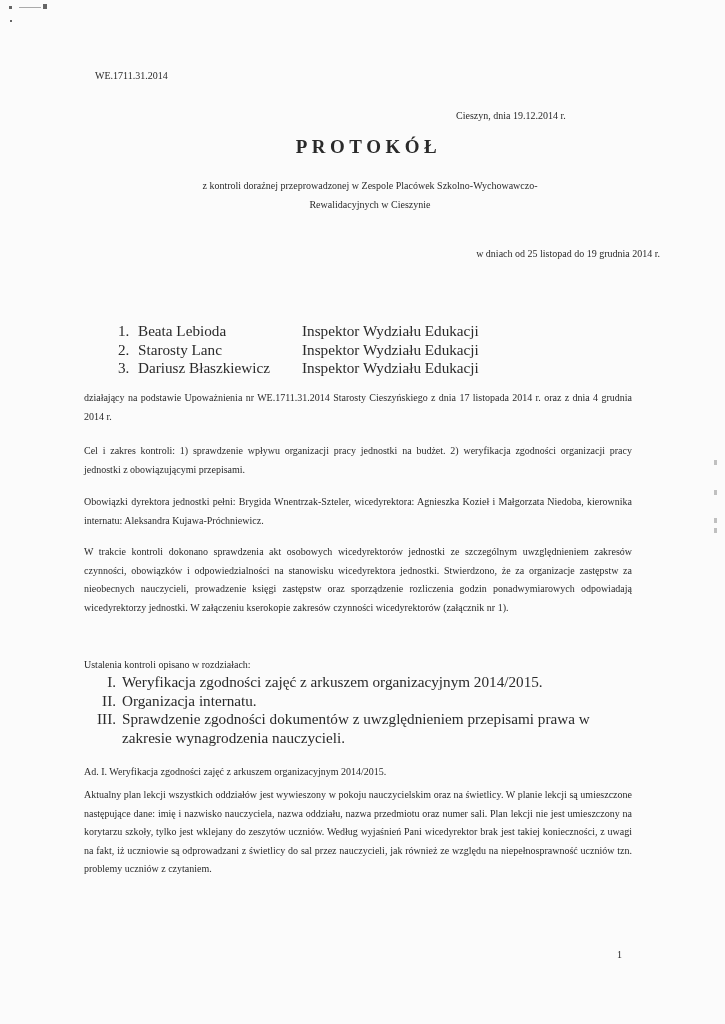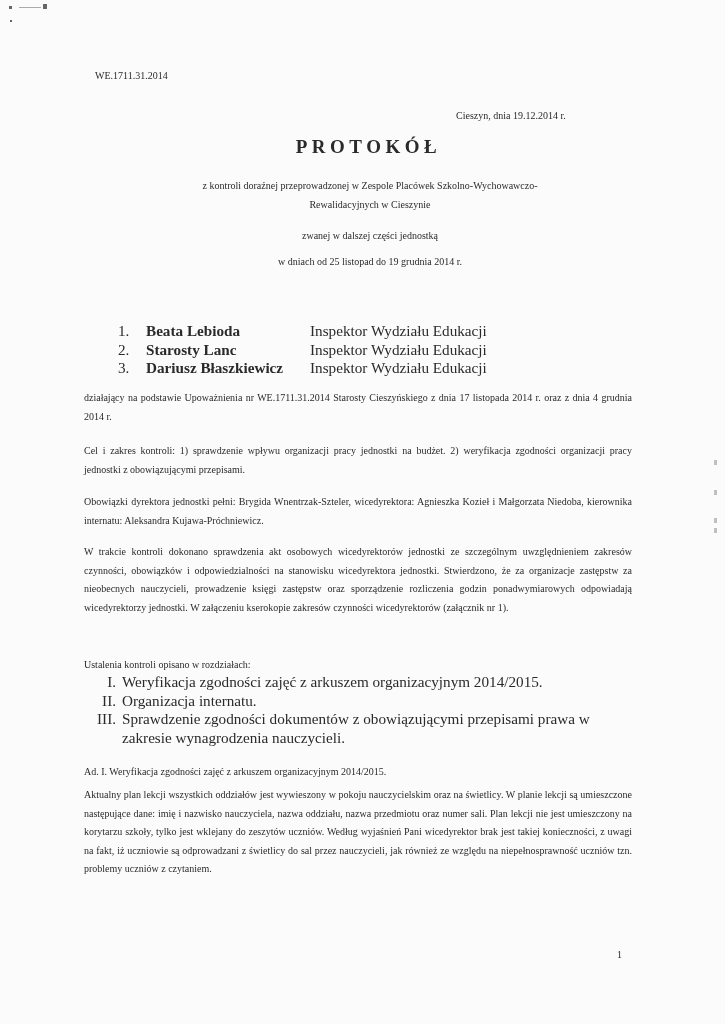--- a/index.html
+++ b/index.html
@@ -16,21 +16,21 @@
     .justify { text-align: justify; text-align-last: left; }
     .center { text-align: center; }
     b, .bold { font-weight: normal; }
     .mark-tl1 { left: 9px; top: 6px; width: 40px; height: 2px; }
     .mark-tl1 span { position:absolute; background:#666; }
     .scan-edge { position:absolute; right: 8px; top: 450px; width: 3px; height: 100px; }
     .scan-edge span { position:absolute; left:0; width:3px; height:5px; background:#999; opacity:.6; }
     .members { left: 118px; top: 322px; }
     .members .row { display: flex; height: 18.6px; line-height: 18.6px; font-size: 15.2px; }
     .members .num { width: 20px; }
-    .members .name { width: 164px; font-weight: bold; margin-left: 8px; }
+    .members .name { width: 164px; font-weight: normal; }
     .chapters { left: 92px; top: 673px; width: 540px; }
     .chapters .row { display: flex; font-size: 15.2px; line-height: 18.6px; }
     .chapters .roman { width: 24px; flex: none; text-align: right; padding-right: 6px; }
     .title-protokol { letter-spacing: 4.5px; font-size: 19px; font-weight: bold; }
   </style>
 </head>
 <body>
 
 <div class="page">
 
@@ -41,22 +41,21 @@
     <span style="left:1px;top:14px;width:2px;height:2px;"></span>
   </div>
 
   <div class="abs p" style="left:95px; top:67px;">WE.1711.31.2014</div>
   <div class="abs p" style="left:456px; top:67px;margin-top:40px;">Cieszyn, dnia  19.12.2014 r.</div>
 
   <div class="abs center title-protokol" style="left:0; width:725px; top:136px; padding-left:6px;">PROTOKÓŁ</div>
 
   <div class="abs p center" style="left:80px; width:580px; top:177px;">z  kontroli doraźnej przeprowadzonej w Zespole Placówek Szkolno-Wychowawczo-</div>
   <div class="abs p center" style="left:80px; width:580px; top:196px;">Rewalidacyjnych w Cieszynie</div>
-  <div class="abs p center" style="left:80px; width:580px; top:227px;">zwanej w dalszej części jednostką</div>
-  <div class="abs p center" style="left:80px; width:580px; top:253px;">w dniach od 25 listopad do 19 grudnia 2014 r.</div>
+  <div class="abs p center" style="left:80px; width:580px; top:245px;text-align:right;">w dniach od 25 listopad do 19 grudnia 2014 r.</div>
 
 
   <div class="abs members">
     <div class="row">
       <span class="num">1.</span>
       <span class="name">Beata Lebioda</span>
       <span>Inspektor Wydziału Edukacji</span>
     </div>
     <div class="row">
       <span class="num">2.</span>
@@ -88,21 +87,21 @@
     <div class="row">
       <span class="roman">I.</span>
       <span>Weryfikacja zgodności zajęć z arkuszem organizacyjnym 2014/2015.</span>
     </div>
     <div class="row">
       <span class="roman">II.</span>
       <span>Organizacja internatu.</span>
     </div>
     <div class="row">
       <span class="roman">III.</span>
-      <span style="width:480px;">Sprawdzenie zgodności dokumentów z obowiązującymi przepisami prawa w zakresie wynagrodzenia nauczycieli.</span>
+      <span style="width:480px;">Sprawdzenie zgodności dokumentów z uwzględnieniem przepisami prawa w zakresie wynagrodzenia nauczycieli.</span>
     </div>
   </div>
 
   <div class="abs p bold" style="left:84px; top:763px;">Ad. I. Weryfikacja zgodności zajęć z arkuszem organizacyjnym 2014/2015.</div>
 
   <div class="abs p justify" style="left:84px; width:548px; top:786px;">Aktualny plan lekcji wszystkich oddziałów jest wywieszony w pokoju nauczycielskim oraz na świetlicy. W planie lekcji są umieszczone następujące dane: imię i nazwisko nauczyciela, nazwa oddziału, nazwa przedmiotu oraz numer sali. Plan lekcji nie jest umieszczony na korytarzu szkoły, tylko jest wklejany do zeszytów uczniów. Według wyjaśnień Pani wicedyrektor brak jest takiej konieczności, z uwagi na fakt, iż uczniowie są odprowadzani z świetlicy do sal przez nauczycieli, jak również ze względu na niepełnosprawność uczniów tzn. problemy uczniów z czytaniem.</div>
 
   <div class="abs p" style="left:617px; top:946px;">1</div>
 
   <div class="scan-edge">

